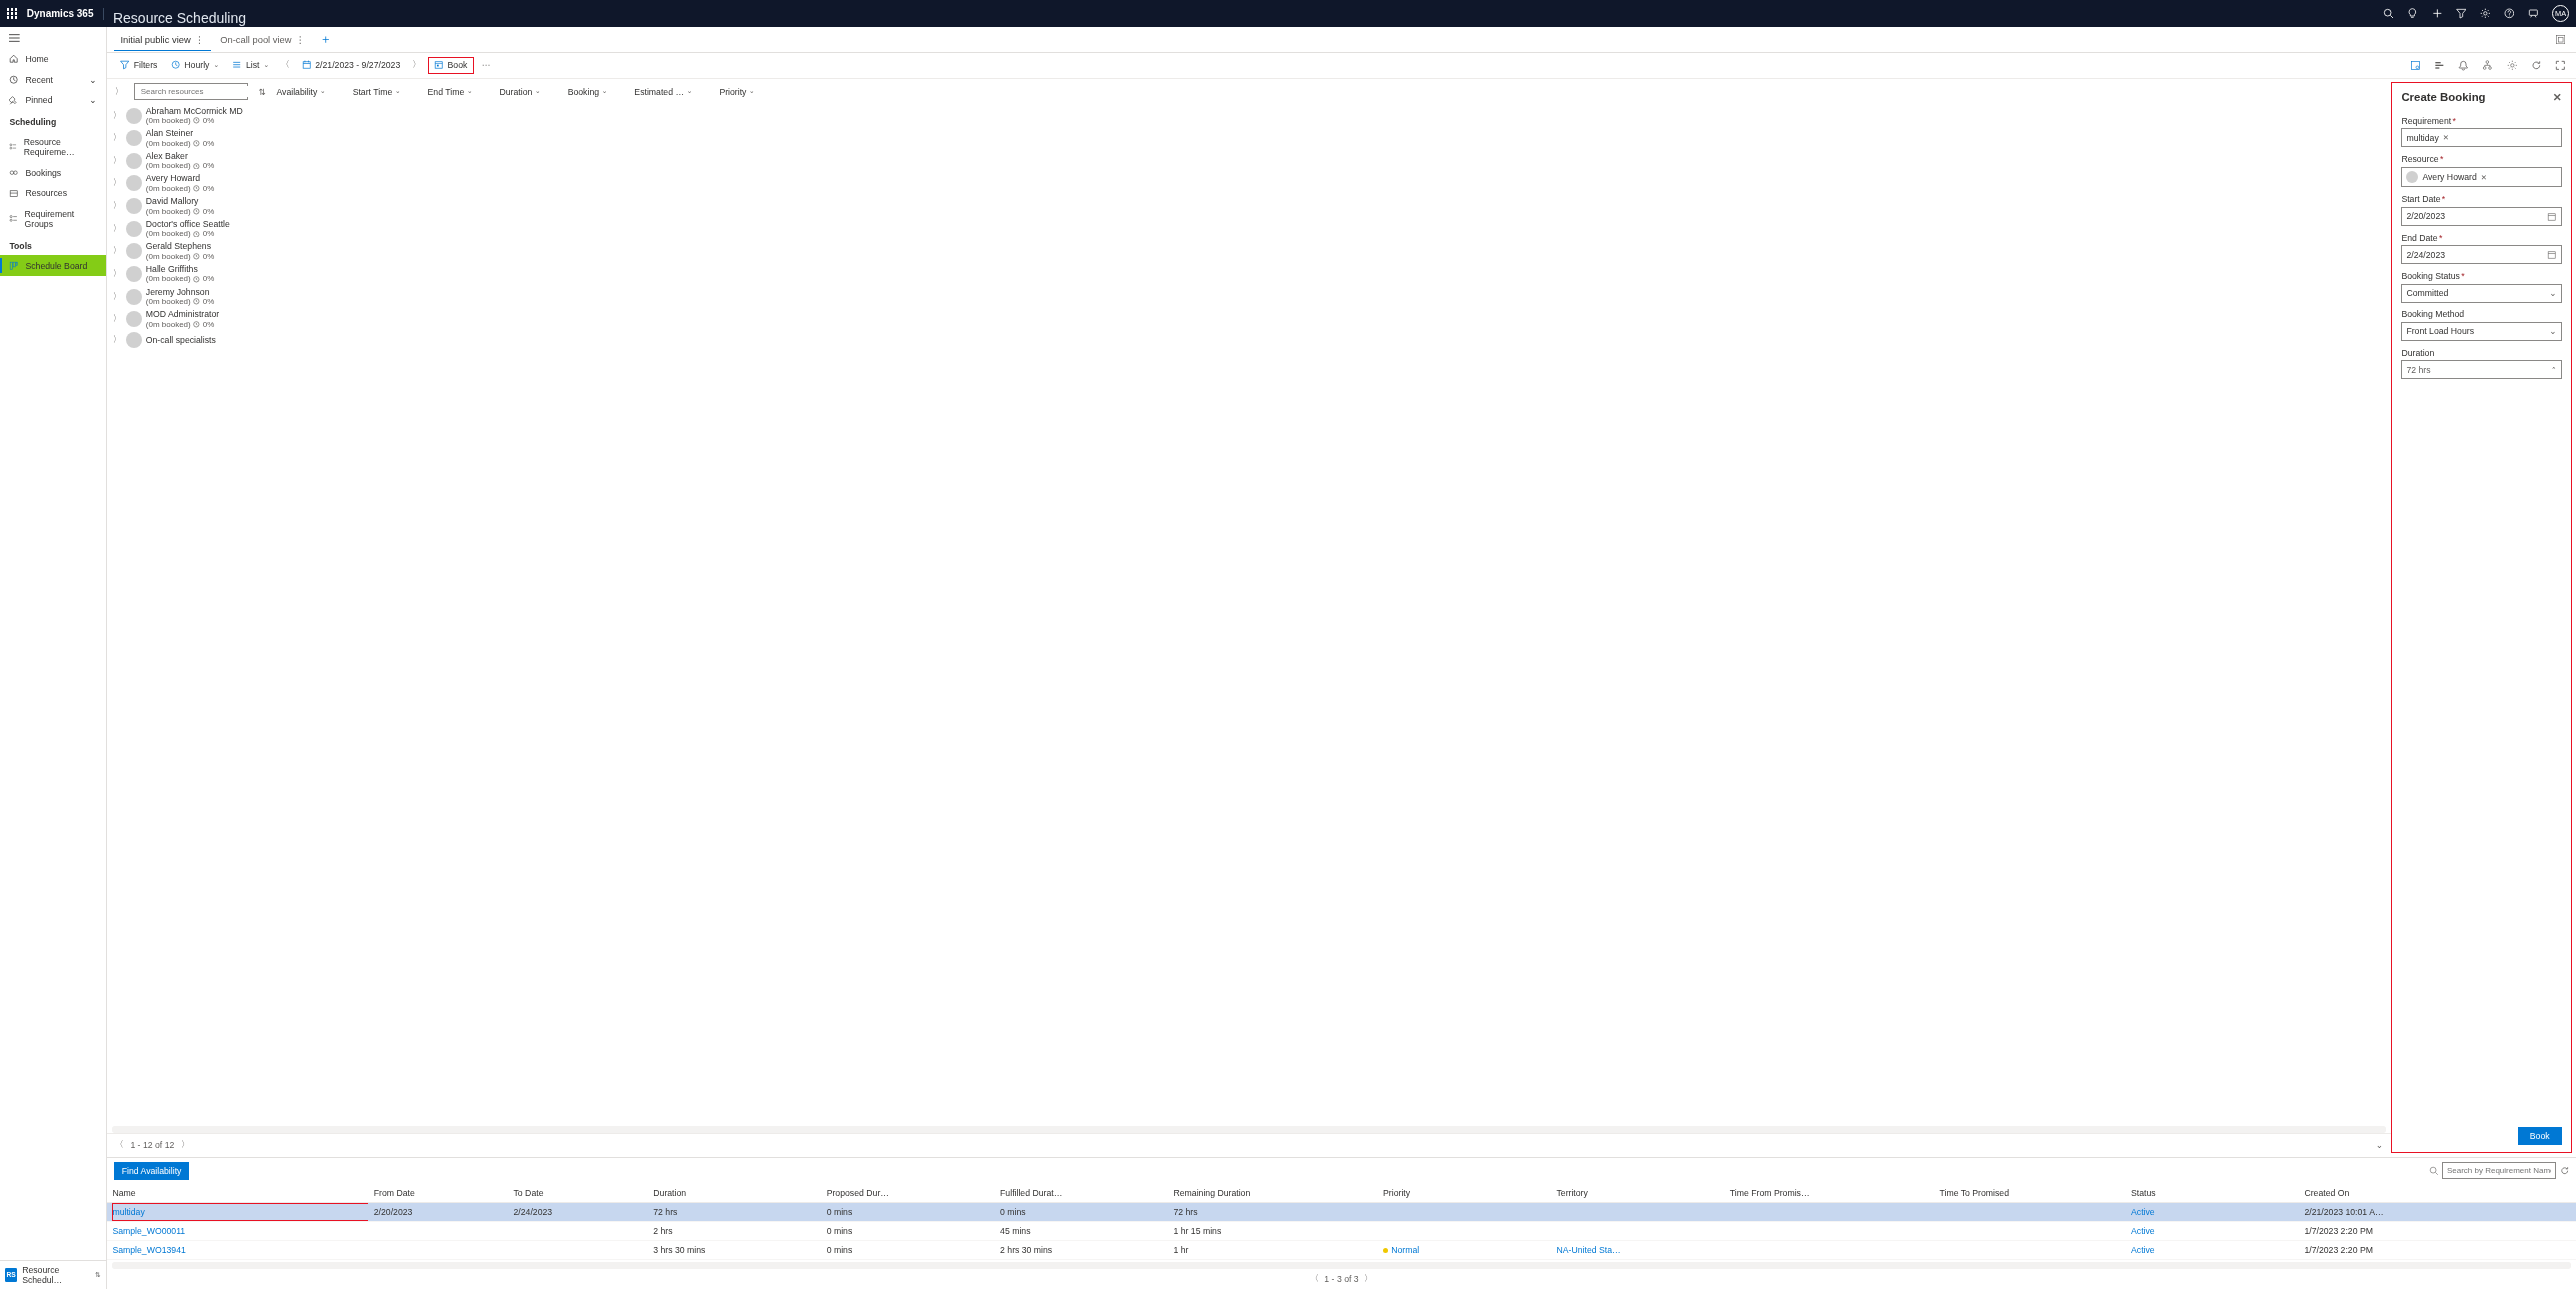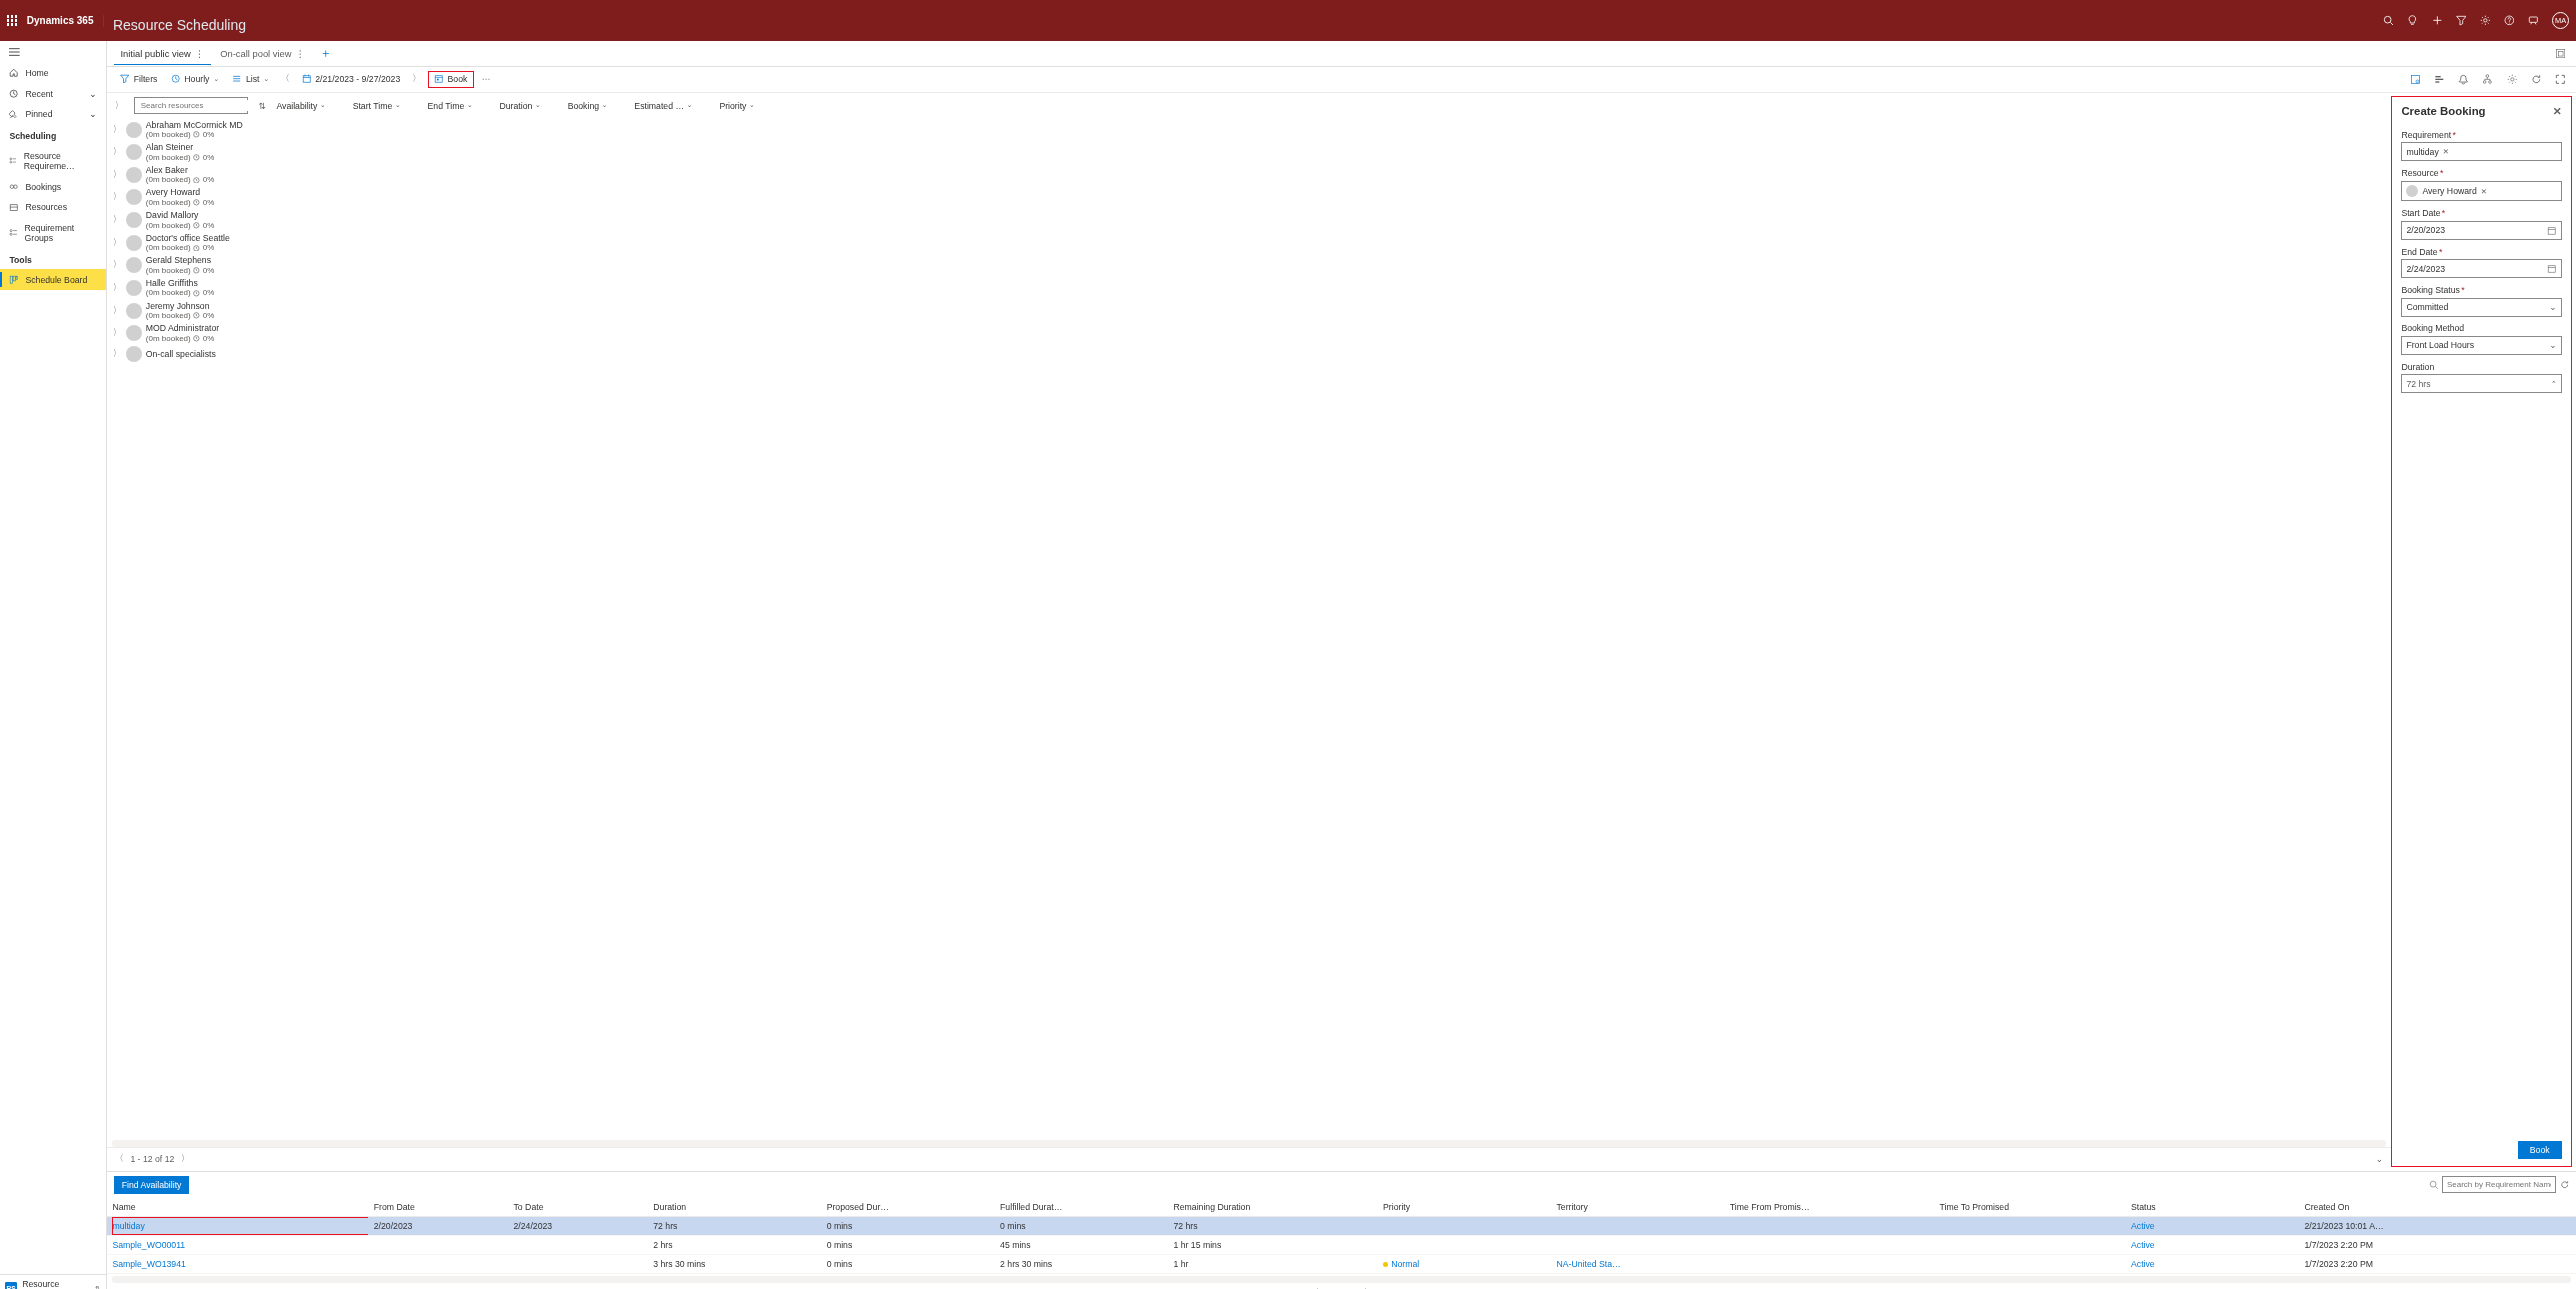--- a/index.html
+++ b/index.html
@@ -1,35 +1,35 @@
 <!DOCTYPE html>
 <html><head>
 <meta charset="utf-8">
 <style>
   * { box-sizing: border-box; }
   html, body { margin:0; padding:0; font-family: "Segoe UI", Arial, sans-serif; font-size:8.7px; color:#323130; background:#fff; }
   
-  .topbar { height:41px; background:#7f1d1d; color:#fff; display:flex; align-items:center; padding:0 6.7px; justify-content:space-between; }
+  .topbar { height:27px; background:#0f172a; color:#fff; display:flex; align-items:center; padding:0 6.7px; justify-content:space-between; }
   .topbar-left { display:flex; align-items:center; gap:9.4px; }
   .topbar-left .waffle { width:10.7px; height:10.7px; display:grid; grid-template-columns:repeat(3,2.7px); grid-template-rows:repeat(3,2.7px); gap:1.3px; }
   .topbar-left .waffle span { background:#fff; width:2.7px; height:2.7px; }
   .topbar-title { font-weight:600; font-size:10px; }
   .topbar-divider { width:0.7px; height:12px; background:#3a4a62; }
   .topbar-sub { font-size:14px; color:#e0e6ee;margin-top:8px; }
   .topbar-right { display:flex; align-items:center; gap:13.4px; }
   .topbar-right .ticon { width:10.7px; height:10.7px; fill:#fff; stroke:#fff; cursor:pointer; }
   .avatar-circle { width:17.4px; height:17.4px; border-radius:50%; border:0.7px solid #fff; display:flex; align-items:center; justify-content:center; font-size:7.4px; color:#fff; }
   
   .main { display:flex; height:calc(100vh - 27px); position:relative; }
   .leftnav { width:107px; border-right:0.7px solid #e1dfdd; display:flex; flex-direction:column; background:#fff; }
   .leftnav .hamburger { padding:6.7px 9.4px; }
   .leftnav .navitem { display:flex; align-items:center; gap:6.7px; padding:5.4px 9.4px; cursor:pointer; font-size:8.7px; position:relative; }
   .leftnav .navitem .chev { margin-left:auto; }
   .leftnav .section-label { padding:6.7px 9.4px 4px; font-weight:600; font-size:8.7px; color:#323130; }
-  .leftnav .navitem.active { background:#fde047; }
+  .leftnav .navitem.active { background:#84cc16; }
   .leftnav .navitem.active::before { content:""; position:absolute; left:0; top:2.7px; bottom:2.7px; width:2px; background:#0078d4; }
   .leftnav .bottom-switch { margin-top:auto; border-top:0.7px solid #e1dfdd; padding:4px 5.4px; display:flex; align-items:center; gap:5.4px; }
   .rs-badge { background:#0078d4; color:#fff; width:13.4px; height:13.4px; font-size:6.7px; display:flex; align-items:center; justify-content:center; border-radius:1.3px; font-weight:600; }
   .updown { margin-left:auto; font-size:6.7px; color:#666; }
   
   .content { flex:1; min-width:0; display:flex; flex-direction:column; position:relative; }
   .tabstrip { display:flex; align-items:center; border-bottom:0.7px solid #e1dfdd; padding:0 6.7px; height:25.5px; gap:2.7px; }
   .tab { padding:6.7px 6.7px 5.4px; cursor:pointer; font-size:9.4px; color:#605e5c; display:flex; align-items:center; gap:4px; }
   .tab.active { color:#323130; border-bottom:1.3px solid #0078d4; font-weight:400; }
   .tab .dots { color:#605e5c; font-size:9.4px; }

